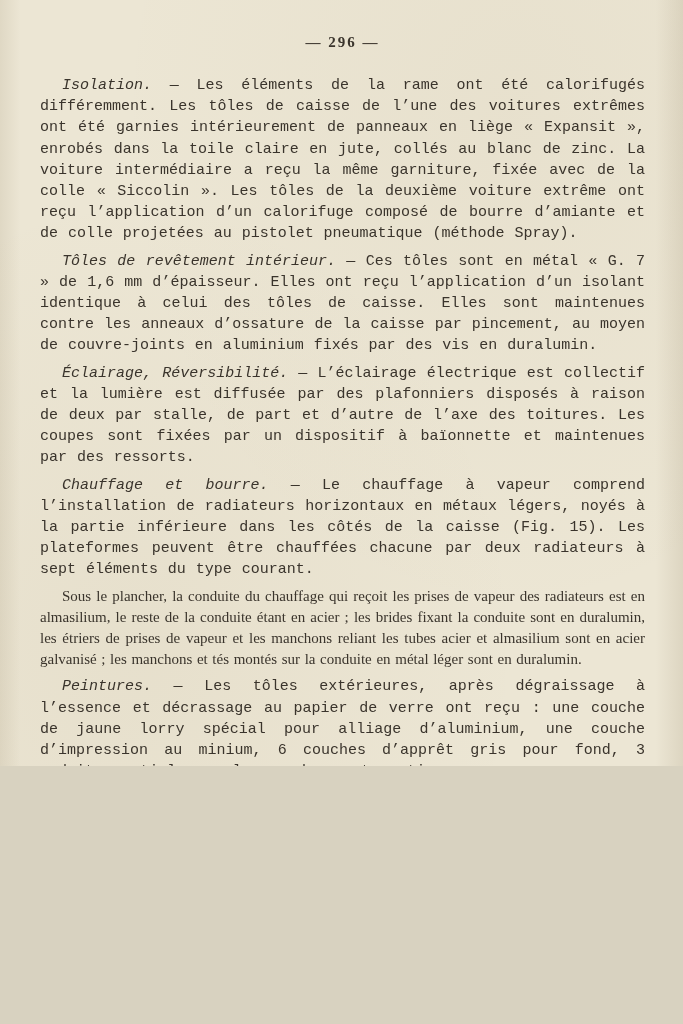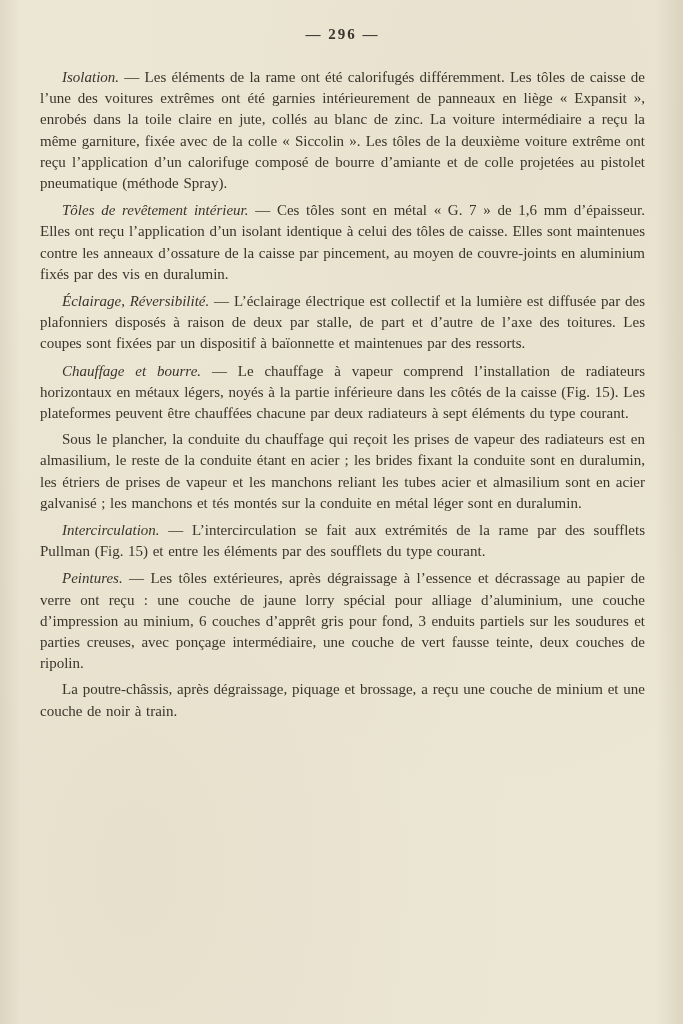--- a/index.html
+++ b/index.html
@@ -7,24 +7,24 @@
     --ink:#3a342c;
   }
   html,body{margin:0;padding:0;}
   body{
     background:#d8d2c0;
     font-family:"Liberation Serif","DejaVu Serif",serif;
   }
   .page{
     position:relative;
     width:683px;
-    height:1024px;
+    height:766px;
     margin:0 auto;
     box-sizing:border-box;
-    padding:20px 38px 0 40px;
+    padding:28px 38px 0 40px;
     color:var(--ink);
     background:
       radial-gradient(ellipse at 75% 15%, rgba(130,105,60,0.045), transparent 55%),
       radial-gradient(ellipse at 20% 85%, rgba(130,105,60,0.05), transparent 50%),
       linear-gradient(90deg, rgba(110,90,55,0.10), rgba(110,90,55,0.0) 3%, rgba(110,90,55,0.0) 96%, rgba(110,90,55,0.12)),
       var(--paper);
     overflow:hidden;
   }
   .page-header{
     text-align:center;
@@ -38,20 +38,21 @@
     font-size:15px;
     line-height:21.2px;
     text-align:justify;
     text-indent:22px;
     hyphens:auto;
     -webkit-hyphens:auto;
     word-spacing:0.06em;
   }
   .page-body p.section{
     margin-top:6px;
+    font-family:Liberation Mono, monospace;
   }
   .lead{
     font-style:italic;
   }
 </style>
 </head>
 <body>
 
 <div class="page">
   <header class="page-header">
@@ -63,21 +64,20 @@
   <p class="para section"><i class="lead">Tôles de revêtement intérieur.</i><span class="sep"> — </span><span class="txt">Ces tôles sont en métal « G. 7 » de 1,6 mm d’épaisseur. Elles ont reçu l’application d’un isolant identique à celui des tôles de caisse. Elles sont maintenues contre les anneaux d’ossature de la caisse par pincement, au moyen de couvre-joints en aluminium fixés par des vis en duralumin.</span></p>
 
   <p class="para section"><i class="lead">Éclairage, Réversibilité.</i><span class="sep"> — </span><span class="txt">L’éclairage électrique est collectif et la lumière est diffusée par des plafonniers disposés à raison de deux par stalle, de part et d’autre de l’axe des toitures. Les coupes sont fixées par un dispositif à baïonnette et maintenues par des ressorts.</span></p>
 
 
   <p class="para section"><i class="lead">Chauffage et bourre.</i><span class="sep"> — </span><span class="txt">Le chauffage à vapeur comprend l’installation de radiateurs horizontaux en métaux légers, noyés à la partie inférieure dans les côtés de la caisse (Fig. 15). Les plateformes peuvent être chauffées chacune par deux radiateurs à sept éléments du type courant.</span></p>
 
   <p class="para"><span class="txt">Sous le plancher, la conduite du chauffage qui reçoit les prises de vapeur des radiateurs est en almasilium, le reste de la conduite étant en acier ; les brides fixant la conduite sont en duralumin, les étriers de prises de vapeur et les manchons reliant les tubes acier et almasilium sont en acier galvanisé ; les manchons et tés montés sur la conduite en métal léger sont en duralumin.</span></p>
 
 
-  <p class="para section"><i class="lead">Intercirculation.</i><span class="sep"> — </span><span class="txt">L’intercirculation se fait aux extrémités de la rame par des soufflets Pullman (Fig. 15) et entre les éléments par des soufflets du type courant.</span></p>
 
 
 
   <p class="para section"><i class="lead">Peintures.</i><span class="sep"> — </span><span class="txt">Les tôles extérieures, après dégraissage à l’essence et décrassage au papier de verre ont reçu : une couche de jaune lorry spécial pour alliage d’aluminium, une couche d’impression au minium, 6 couches d’apprêt gris pour fond, 3 enduits partiels sur les soudures et parties creuses, avec ponçage intermédiaire, une couche de vert fausse teinte, deux couches de ripolin.</span></p>
 
 
   <p class="para"><span class="txt">La poutre-châssis, après dégraissage, piquage et brossage, a reçu une couche de minium et une couche de noir à train.</span></p>
 </main>
 </div>
 

